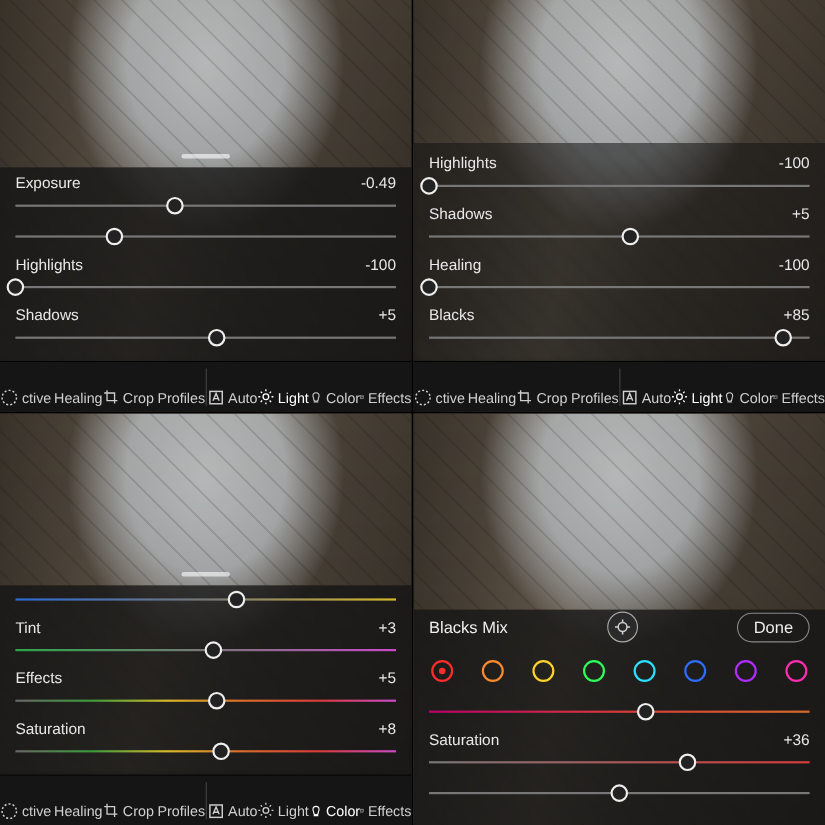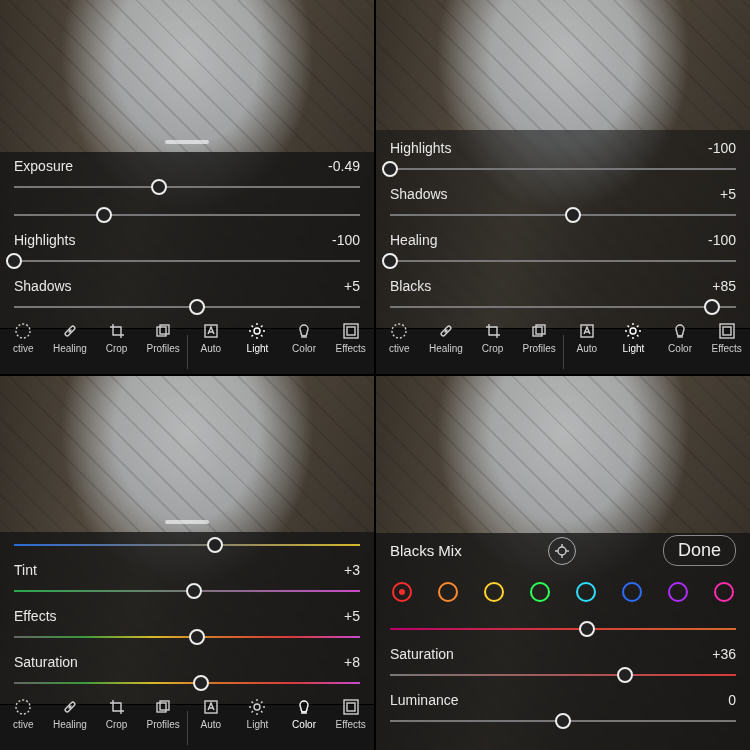--- a/index.html
+++ b/index.html
@@ -89,41 +89,41 @@
     position: relative;
     background: #151515;
     display: flex;
     align-items: flex-end;
     height: 46px;
     border-top: 1px solid #000;
   }
   .tool {
     flex: 1;
     display: flex;
-    flex-direction: column;
+    flex-direction: row;
     align-items: center;
     justify-content: flex-end;
     gap: 3px;
     color: #cfcfcf;
-    font-size: 10px;
-    padding-bottom: 20px;
+    font-size: 13px;
+    padding-bottom: 4px;
     cursor: pointer;
     min-width: 0;
   }
   .tool.sel { color: #fff; }
   .tool .ic { width: 18px; height: 18px; display:flex; align-items:center; justify-content:center;}
   .divider { width:1px; background:#444; height:34px; align-self:center; }
 
   .mixhdr {
     display:flex; align-items:center; justify-content:space-between;
     color:#eee; font-size:15px; padding: 2px 0 10px;
   }
   .donebtn {
     border:1px solid #888; color:#eee; background:transparent;
-    border-radius:14px; padding:4px 14px; font-size:18px;
+    border-radius:14px; padding:4px 14px; font-size:15px;
   }
   .target {
     width:28px;height:28px;border:1px solid #aaa;border-radius:50%;
     display:flex;align-items:center;justify-content:center;
     background:#2a2a2a;
   }
   .swatches { display:flex; justify-content:space-between; padding: 6px 2px 14px; }
   .sw {
     width:20px;height:20px;border-radius:50%;
     border:2px solid; background:transparent;
@@ -534,22 +534,18 @@
       <div class="thumb" style="left:57%"></div>
     </div>
     <div class="row">
       <span>Saturation</span>
       <span>+36</span>
     </div>
     <div class="slider">
       <div class="track grad-sat2"></div>
       <div class="thumb" style="left:68%"></div>
     </div>
-    <div class="row">
-      <span>Luminance</span>
-      <span>0</span>
-    </div>
     <div class="slider">
       <div class="track "></div>
       <div class="thumb" style="left:50%"></div>
     </div>
   </div>
 </div>
 
 </body></html>

